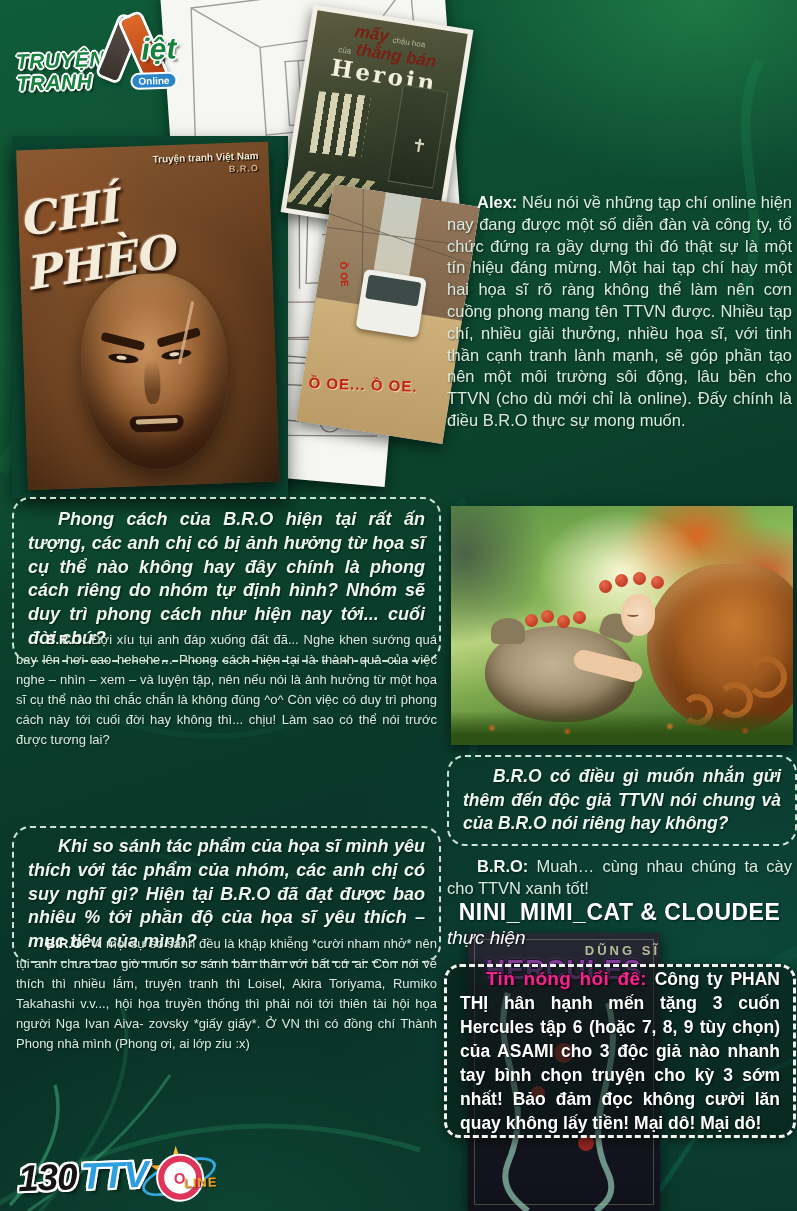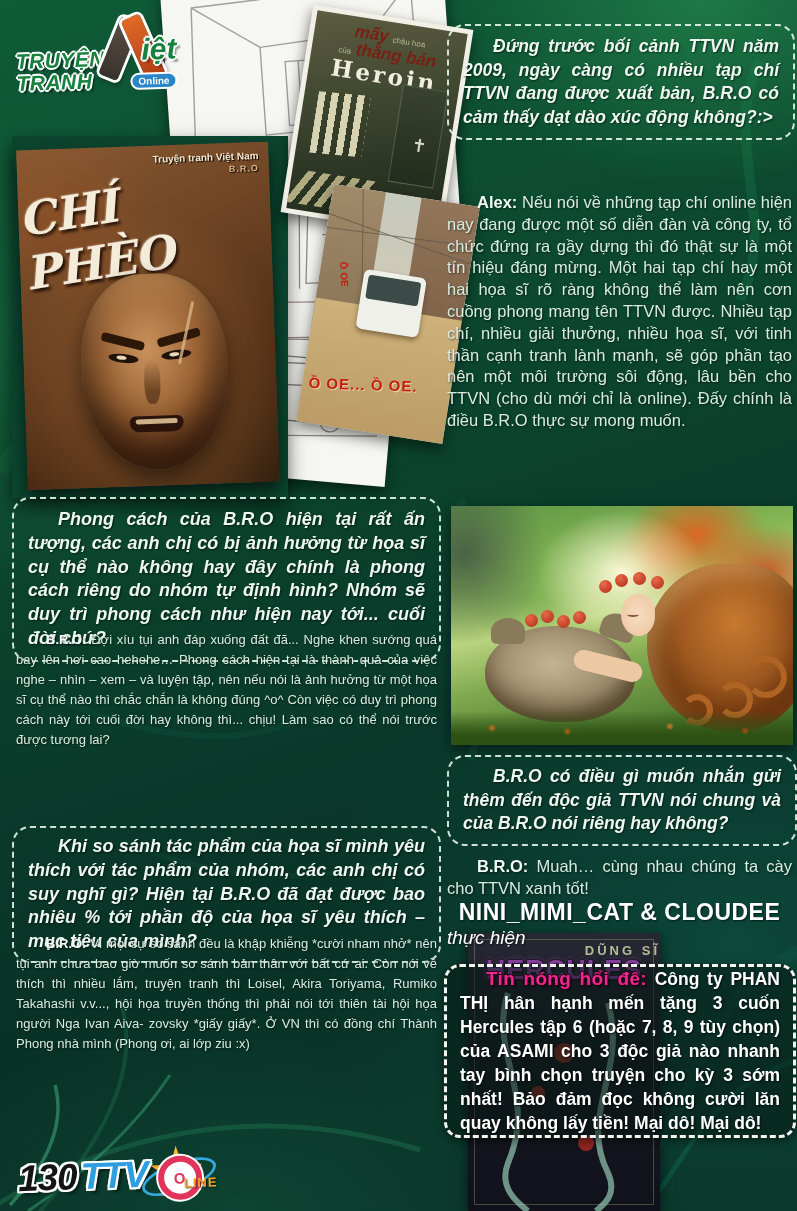--- a/index.html
+++ b/index.html
@@ -282,23 +282,20 @@
       <div class="cp-brow l"></div>
       <div class="cp-brow r"></div>
       <div class="cp-eye l"></div>
       <div class="cp-eye r"></div>
       <div class="cp-nose"></div>
       <div class="cp-mouth"></div>
       <div class="cp-scar"></div>
     </div>
   </div>
 
-  <div class="qbox" id="qbox-r1">
-    <p>Đứng trước bối cảnh TTVN năm 2009, ngày càng có nhiều tạp chí TTVN đang được xuất bản, B.R.O có cảm thấy dạt dào xúc động không?:&gt;</p>
-  </div>
   <div class="ans col-r" id="ans-r2">
     <p><b>Alex:</b><span> Nếu nói về những tạp chí online hiện nay đang được một số diễn đàn và công ty, tổ chức đứng ra gầy dựng thì đó thật sự là một tín hiệu đáng mừng. Một hai tạp chí hay một hai họa sĩ rõ ràng không thể làm nên cơn cuồng phong mang tên TTVN được. Nhiều tạp chí, nhiều giải thưởng, nhiều họa sĩ, với tinh thần cạnh tranh lành mạnh, sẽ góp phần tạo nên một môi trường sôi động, lâu bền cho TTVN (cho dù mới chỉ là online). Đấy chính là điều B.R.O thực sự mong muốn.</span></p>
   </div>
 
   <div id="fairy">
     <div class="fy-dog"></div>
     <div class="fy-dog-ear" style="left:40px;top:112px;"></div>
     <div class="fy-dog-ear" style="left:150px;top:108px;transform:rotate(18deg);"></div>
     <div class="fy-dog-berries">
       <div class="fy-berry" style="left:0;top:4px;"></div>

